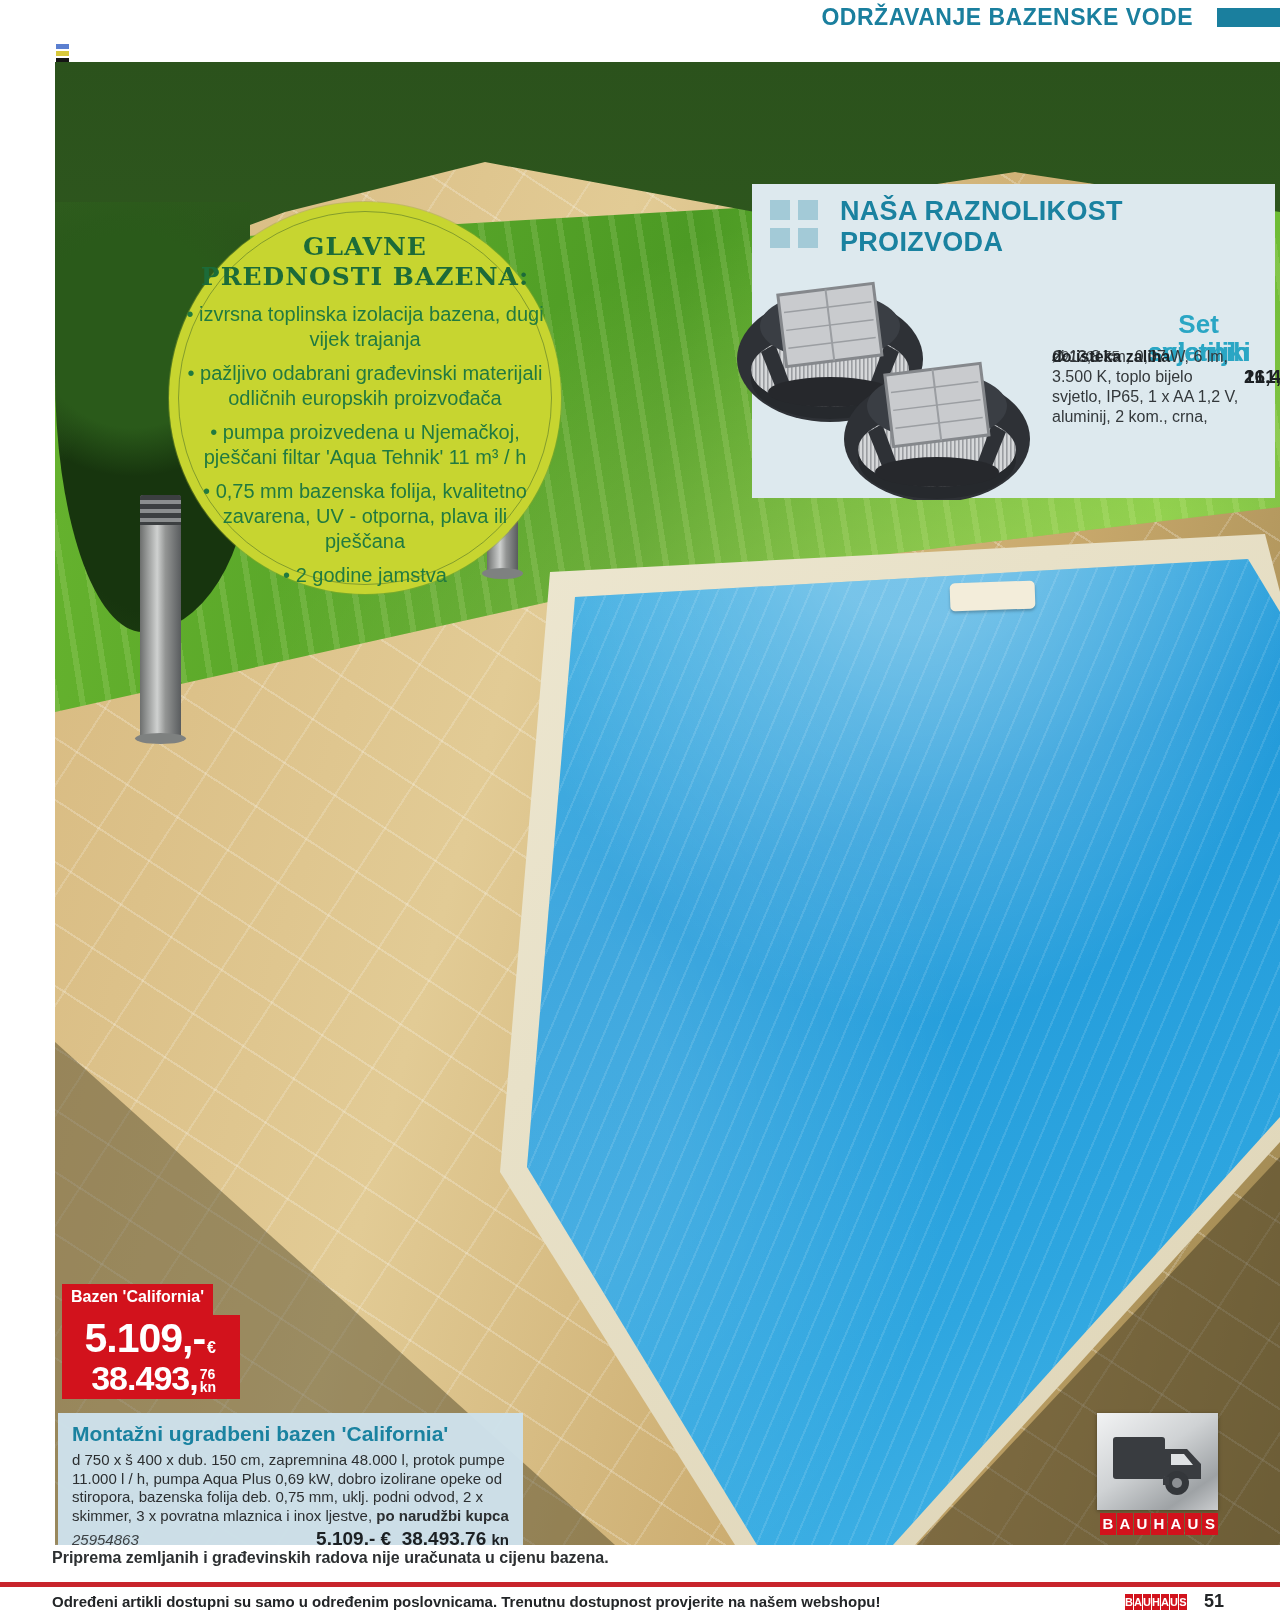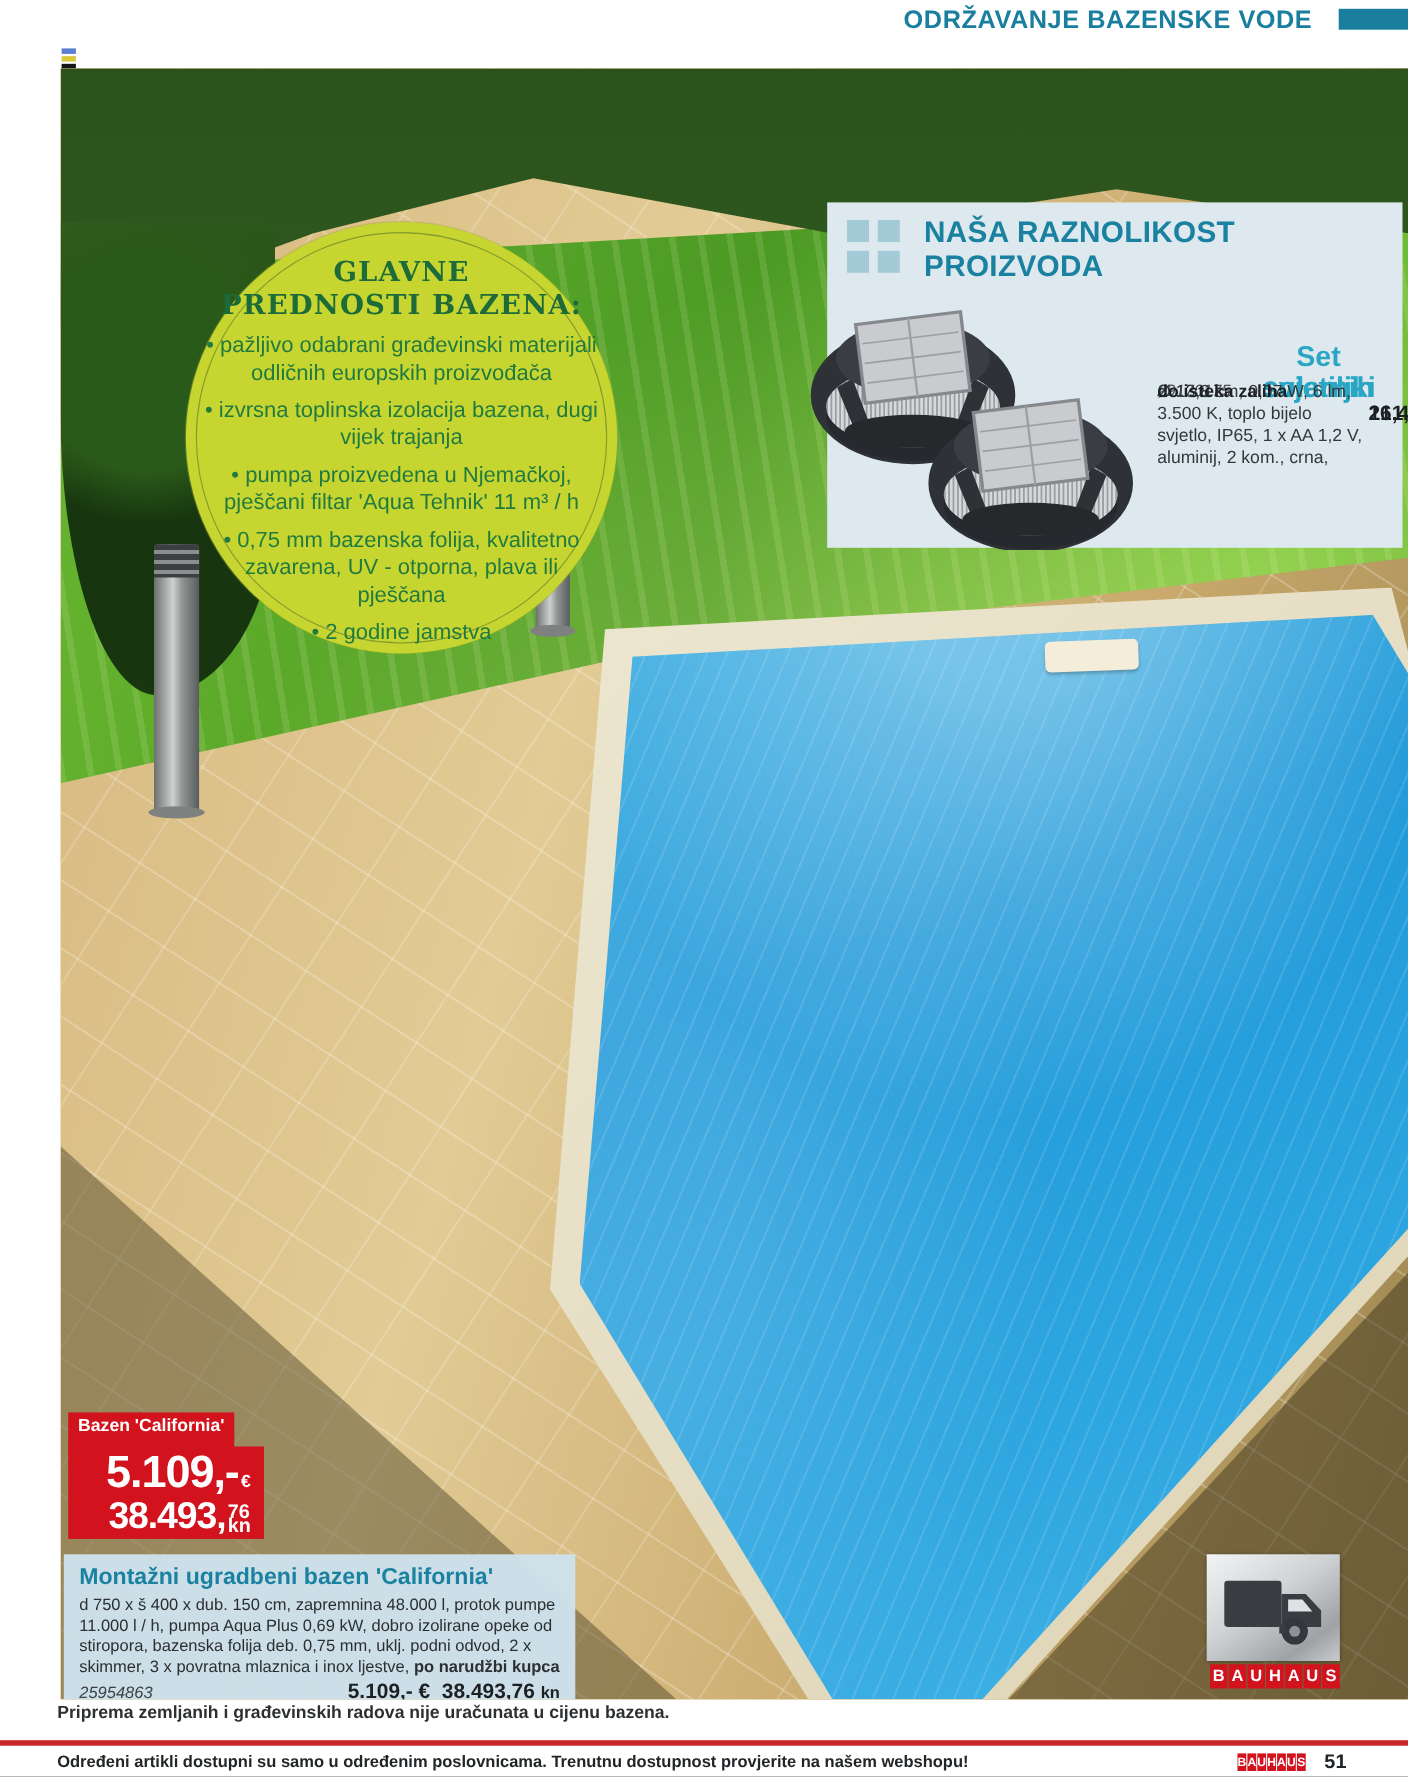--- a/index.html
+++ b/index.html
@@ -111,26 +111,26 @@
   .product-specs b { color:#1d2124; }
   .product-art { margin-top:6px; font-style:italic; font-size:15px; color:#4a4f52; }
   .product-prices { margin-top:2px; text-align:right; font-weight:bold; font-size:19px; color:#1c2023; }
   .product-prices .gap { display:inline-block; width:14px; }
 
   
   .price-badge { left:7px; top:1222px; background:#d2121c; color:#fff; font-weight:bold;
     font-size:16px; padding:4px 9px 15px; }
   .price-box { left:7px; top:1253px; width:178px; height:84px; background:#d2121c;
     display:flex; flex-direction:column; align-items:flex-end; justify-content:center;
-    padding:2px 12px 4px; color:#fff; }
+    padding:2px 24px 4px; color:#fff; }
   .pb-line { font-weight:bold; letter-spacing:-1px; line-height:1; display:flex; align-items:flex-end; }
   .pb-eur { font-size:41px; }
   .pb-kn  { font-size:34px; margin-top:2px; }
   .pb-cur { font-size:16px; letter-spacing:0; margin:0 0 3px 2px; }
-  .pb-stack { display:inline-flex; flex-direction:column; font-size:18px; line-height:13px;
+  .pb-stack { display:inline-flex; flex-direction:column; font-size:14px; line-height:13px;
     letter-spacing:0; margin:0 0 1px 2px; font-weight:bold; }
 
   .desc-box { left:3px; top:1351px; width:465px; height:144px; background:rgba(205,225,235,.97);
     padding:9px 14px 8px; }
   .desc-title { font-size:21px; font-weight:bold; color:#1a82a0; margin-bottom:5px; }
   .desc-body { font-size:15px; line-height:18.5px; color:#2c2f31; }
   .desc-foot { display:flex; justify-content:space-between; align-items:baseline; margin-top:3px; }
   .desc-art { font-style:italic; font-size:15px; color:#3c4144; }
   .desc-price { font-weight:bold; font-size:19px; color:#1c2023; }
   .desc-price .kn { font-size:15px; }
@@ -180,22 +180,22 @@
   <div class="lamp lamp-1"></div>
   <div class="lamp lamp-2"></div>
 
   <div class="benefits-circle">
     <div class="circle-text">
       <div class="circle-title">
         <span>GLAVNE</span><br>
         <span>PREDNOSTI BAZENA:</span>
       </div>
       <ul class="circle-list">
+        <li>izvrsna toplinska izolacija bazena, dugi vijek trajanja</li>
         <li>pažljivo odabrani građevinski materijali odličnih europskih proizvođača</li>
-        <li>izvrsna toplinska izolacija bazena, dugi vijek trajanja</li>
         <li>pumpa proizvedena u Njemačkoj, pješčani filtar 'Aqua Tehnik' 11 m³ / h</li>
         <li>0,75 mm bazenska folija, kvalitetno zavarena, UV - otporna, plava ili pješčana</li>
         <li>2 godine jamstva</li>
       </ul>
     </div>
   </div>
 
   <div class="variety-box">
     <div class="squares-icon">
         <i></i>

